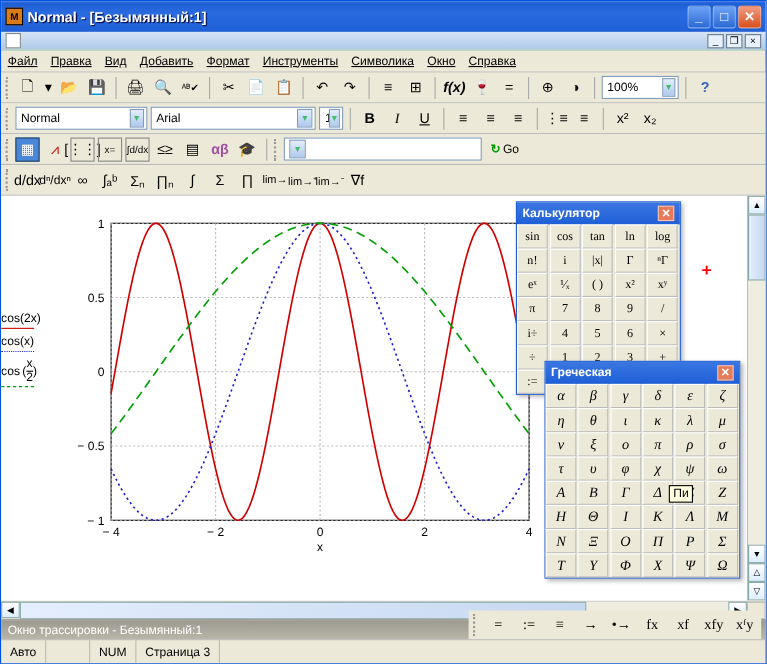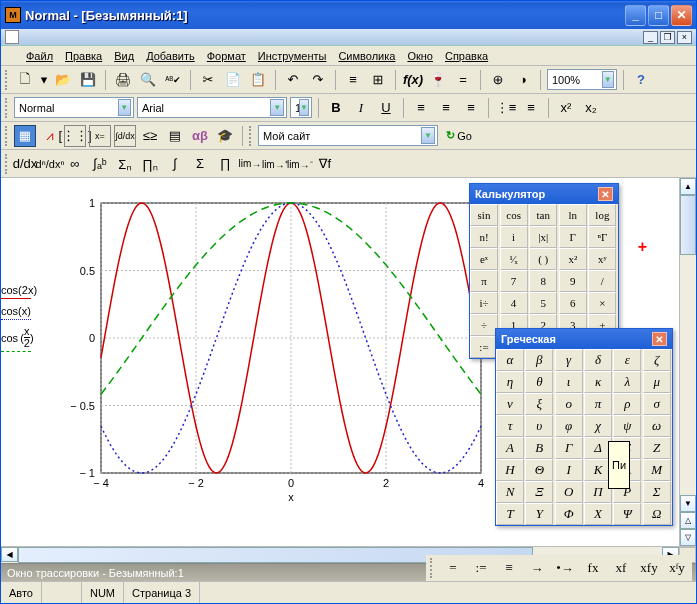--- a/index.html
+++ b/index.html
@@ -10,21 +10,21 @@
   .titlebar .title { flex: 1; font-weight: bold; font-size: 13px; text-shadow: 1px 1px 1px #003; }
   .winbtns { display: flex; gap: 2px; }
   .winbtn { width: 21px; height: 21px; border-radius: 3px; border: 1px solid #fff5; display: flex; align-items: center; justify-content: center; color: #fff; font-weight: bold; font-family: Arial; font-size: 12px; }
   .winbtn.min,.winbtn.max { background: linear-gradient(#6fa3f7,#2b6ad4); }
   .winbtn.close { background: linear-gradient(#f09c82,#d84f1d); }
 
   .mdibar { height: 17px; background: linear-gradient(#d6e5f5,#aec9e8); display: flex; justify-content: flex-end; align-items: center; padding-right: 4px; gap: 2px; border-bottom: 1px solid #9cb; }
   .mdibtn { width: 15px; height: 13px; border: 1px solid #678; background: #e8f0fb; font-size: 9px; display: flex; align-items: center; justify-content: center; cursor: pointer; }
   .mdibar .docicon { width: 14px; height: 14px; background: #fff; border: 1px solid #888; margin-right: auto; margin-left: 4px; }
 
-  .menubar { height: 20px; display: flex; align-items: center; padding: 0 19px; border-bottom: 1px solid #bbb; }
+  .menubar { height: 20px; display: flex; align-items: center; padding: 0 0; border-bottom: 1px solid #bbb; }
   .menuitem { padding: 2px 6px; cursor: default; }
   .menuitem u { text-decoration: underline; }
 
   .toolbar { min-height: 28px; display: flex; align-items: center; padding: 2px 4px; gap: 3px; border-bottom: 1px solid #bbb; flex-wrap: wrap; background: #ece9d8; }
   .tbtn { width: 22px; height: 22px; display: flex; align-items: center; justify-content: center; border: 1px solid transparent; cursor: pointer; font-size: 13px; }
   .sep { width: 1px; height: 20px; background: #aaa; margin: 0 3px; }
   .grip { width: 4px; height: 20px; border-left: 2px dotted #999; margin-right: 2px; }
 
   .combo { height: 21px; border: 1px solid #7f9db9; background: #fff; display: flex; align-items: center; padding: 0 2px 0 4px; }
   .combo input { border: none; outline: none; font-size: 11px; width: 100%; background: transparent; }
@@ -54,21 +54,21 @@
   .pgrid { display: grid; }
   .pcell { width: 28px; height: 22px; border: 1px solid #fff; border-right-color: #bbb; border-bottom-color: #bbb; display: flex; align-items: center; justify-content: center; font-size: 13px; cursor: pointer; font-family: "Times New Roman", serif; font-style: italic; }
   .pcell.sm { font-size: 11px; font-style: normal; }
 
   .chart { position: absolute; left: 30px; top: 15px; width: 460px; height: 310px; }
   .legend { position: absolute; left: 0; top: 100px; font-family: Arial; font-size: 12px; }
   .legend div { margin: 6px 0; }
 
   .redplus { position: absolute; color: red; font-size: 16px; font-weight: bold; }
 
-  .tooltip { position: absolute; background: #ffffe1; border: 1px solid #000; padding: 17px 3px; font-size: 11px; }
+  .tooltip { position: absolute; background: #ffffe1; border: 1px solid #000; padding: 1px 3px; font-size: 11px; }
 
   .eval-toolbar { position: absolute; right: 4px; bottom: 0; display: flex; gap: 6px; align-items: center; background: #ece9d8; padding: 2px 4px; }
   .eval-toolbar span { font-family: "Times New Roman", serif; font-size: 13px; }
 </style>
 </head>
 <body>
 
 <div class="titlebar">
   <div class="icon">M</div>
   <div class="title">Normal - [Безымянный:1]</div>
@@ -171,21 +171,20 @@
   <div class="tbtn" style="border:1px solid #888">[⋮⋮]</div>
   <div class="tbtn" style="border:1px solid #888;font-size:9px">x=</div>
   <div class="tbtn" style="border:1px solid #888;font-size:9px">∫d/dx</div>
   <div class="tbtn">≤≥</div>
   <div class="tbtn">▤</div>
   <div class="tbtn" style="font-weight:bold;color:#a050a0">αβ</div>
   <div class="tbtn">🎓</div>
   <div class="sep"></div>
   <div class="grip"></div>
   <div class="combo" style="width:180px">
-    <input value="Мой сайт" style="">
     <div class="arrow">▼</div>
   </div>
   <div class="tbtn" style="width:auto;padding:0 4px">
     <span style="color:#090;font-weight:bold;margin-right:2px">↻</span>
       <span>Go</span>
   </div>
 </div>
 
 <div class="toolbar">
   <div class="grip"></div>

